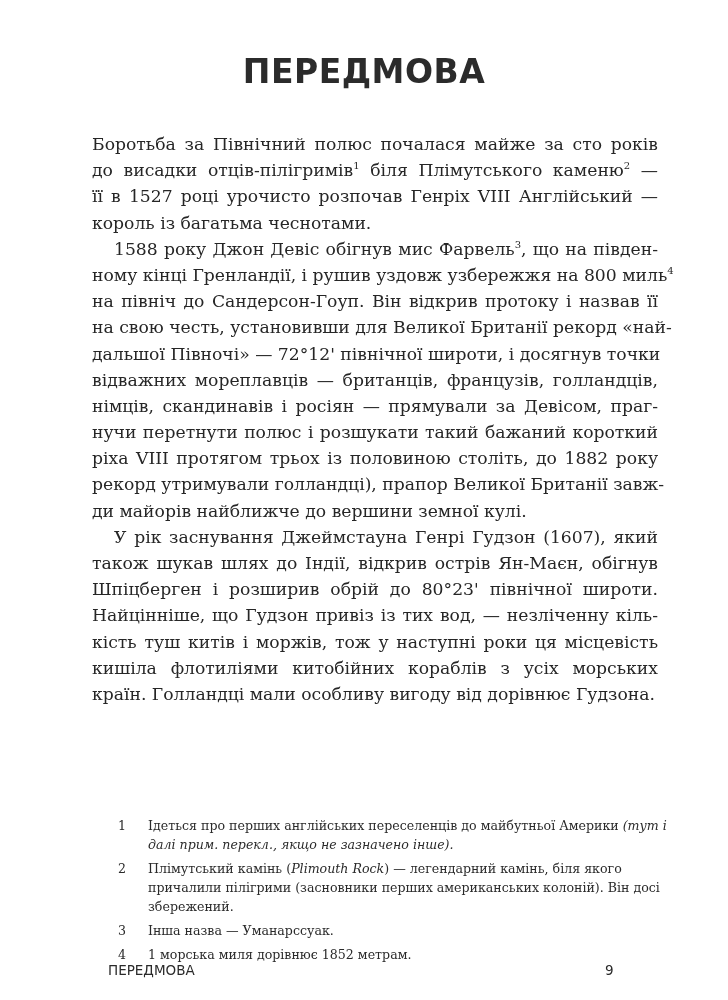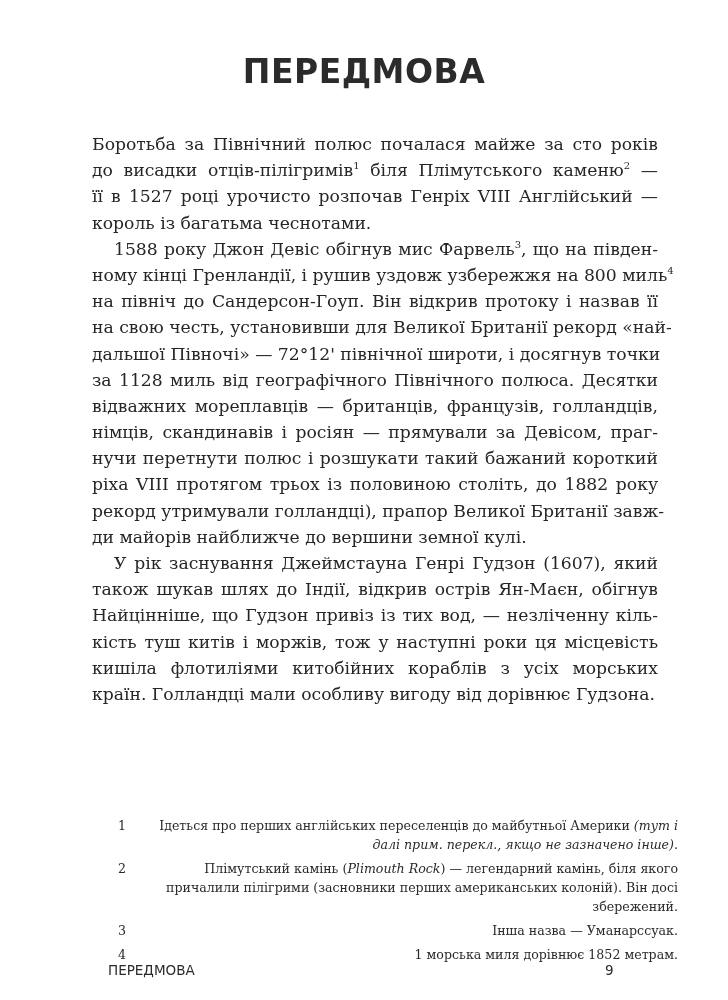--- a/index.html
+++ b/index.html
@@ -21,21 +21,21 @@
   .line { display: block; white-space: nowrap; text-align: justify; text-align-last: justify; height: 26.2px; }
   .line.last { text-align-last: left; }
   .line.indent { padding-left: 22px; }
   sup { font-size: 10px; line-height: 0; vertical-align: 7px; }
   .footnotes {
     position: absolute; left: 118px; top: 816px; width: 560px;
     font-family: "DejaVu Serif", serif; font-size: 12.6px; line-height: 19px; color: #2a2a2a;
   }
   .fn { display: flex; margin-bottom: 5px; }
   .fn-num { width: 30px; flex: 0 0 30px; }
-  .fn-text { flex: 1; text-align: right; }
+  .fn-text { flex: 1; }
   .fn-text i { font-style: italic; }
   .footer-title {
     position: absolute; left: 108px; top: 962px;
     font-family: "DejaVu Sans", sans-serif; font-size: 13.5px; color: #2a2a2a;
   }
   .page-num {
     position: absolute; left: 605px; top: 962px;
     font-family: "DejaVu Sans", sans-serif; font-size: 13.5px; color: #2a2a2a;
   }
 </style>
@@ -53,32 +53,32 @@
       <span class="line">її в 1527 році урочисто розпочав Генріх VIII Англійський —</span>
       <span class="line last">король із багатьма чеснотами.</span>
     </div>
 
     <div>
       <span class="line indent"><span>1588 року Джон Девіс обігнув мис Фарвель</span><sup>3</sup><span>, що на півден-</span></span>
       <span class="line"><span>ному кінці Гренландії, і рушив уздовж узбережжя на 800 миль</span><sup>4</sup></span>
       <span class="line">на північ до Сандерсон-Гоуп. Він відкрив протоку і назвав її</span>
       <span class="line">на свою честь, установивши для Великої Британії рекорд «най-</span>
       <span class="line">дальшої Півночі» — 72°12' північної широти, і досягнув точки</span>
-      <span class="line">за 1128 миль від географічного Північного полюса. Десятки</span>
       <span class="line">відважних мореплавців — британців, французів, голландців,</span>
       <span class="line">німців, скандинавів і росіян — прямували за Девісом, праг-</span>
       <span class="line">нучи перетнути полюс і розшукати такий бажаний короткий</span>
       <span class="line">ріха VIII протягом трьох із половиною століть, до 1882 року</span>
       <span class="line">рекорд утримували голландці), прапор Великої Британії завж-</span>
       <span class="line last">ди майорів найближче до вершини земної кулі.</span>
     </div>
 
     <div>
       <span class="line indent">У рік заснування Джеймстауна Генрі Гудзон (1607), який</span>
       <span class="line">також шукав шлях до Індії, відкрив острів Ян-Маєн, обігнув</span>
+      <span class="line">Шпіцберген і розширив обрій до 80°23' північної широти.</span>
       <span class="line">Найцінніше, що Гудзон привіз із тих вод, — незліченну кіль-</span>
       <span class="line">кість туш китів і моржів, тож у наступні роки ця місцевість</span>
       <span class="line">кишіла флотиліями китобійних кораблів з усіх морських</span>
       <span class="line last">країн. Голландці мали особливу вигоду від дорівнює Гудзона.</span>
     </div>
   </div>
 
   <div class="footnotes">
     <div class="fn">
       <span class="fn-num">1</span>

